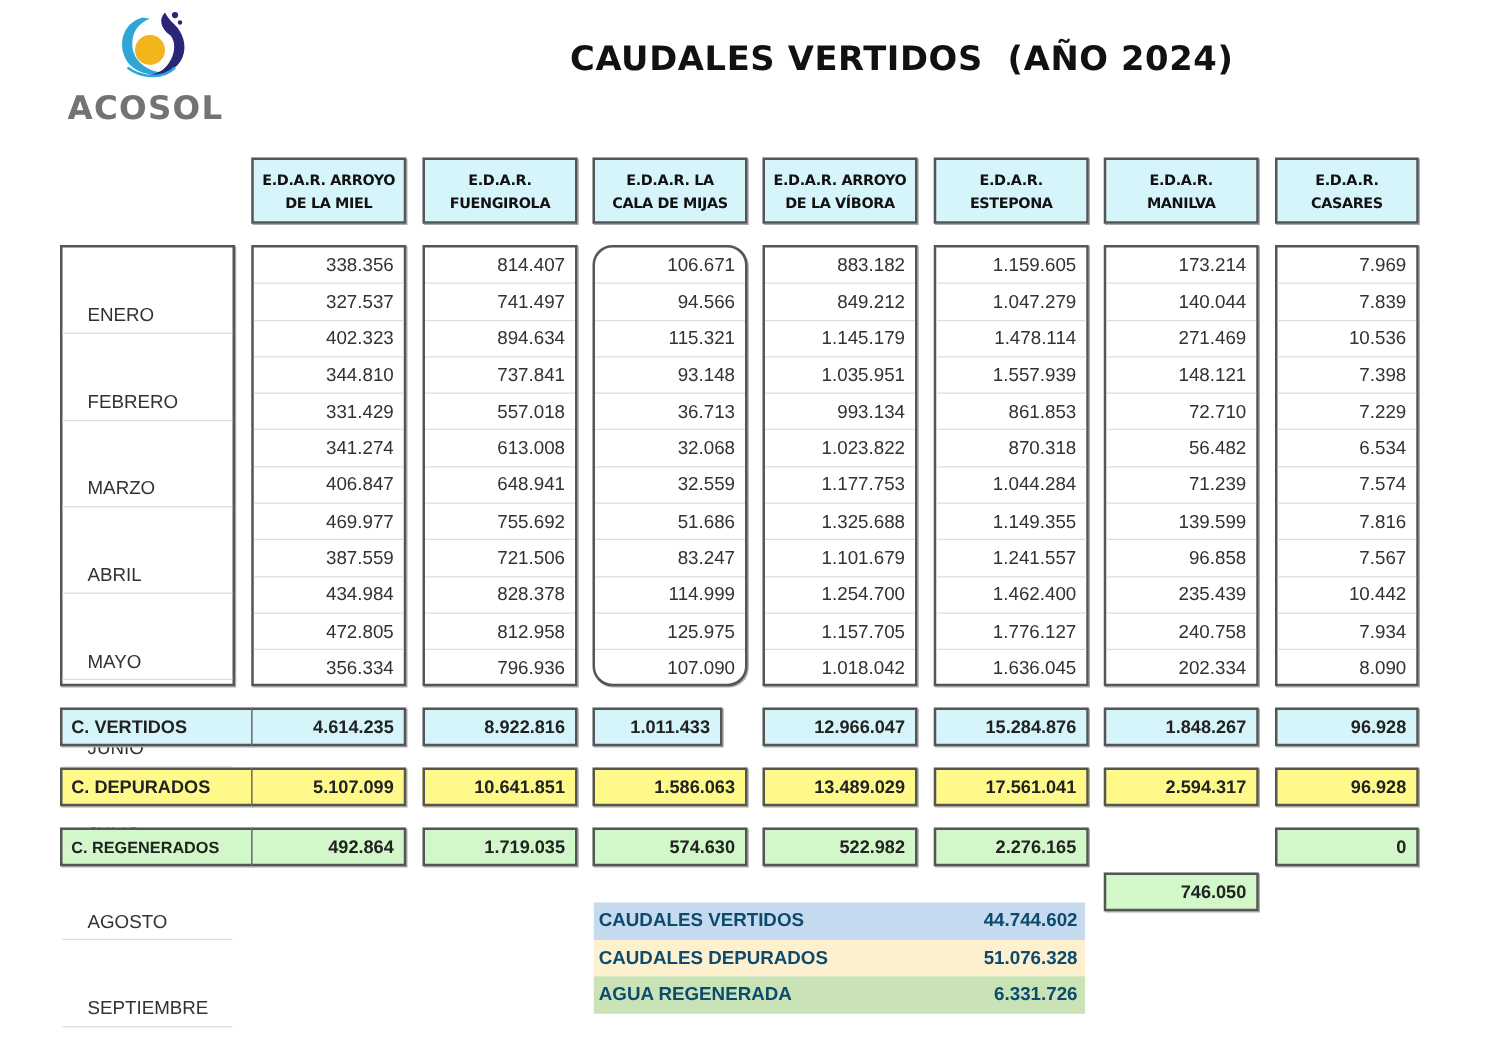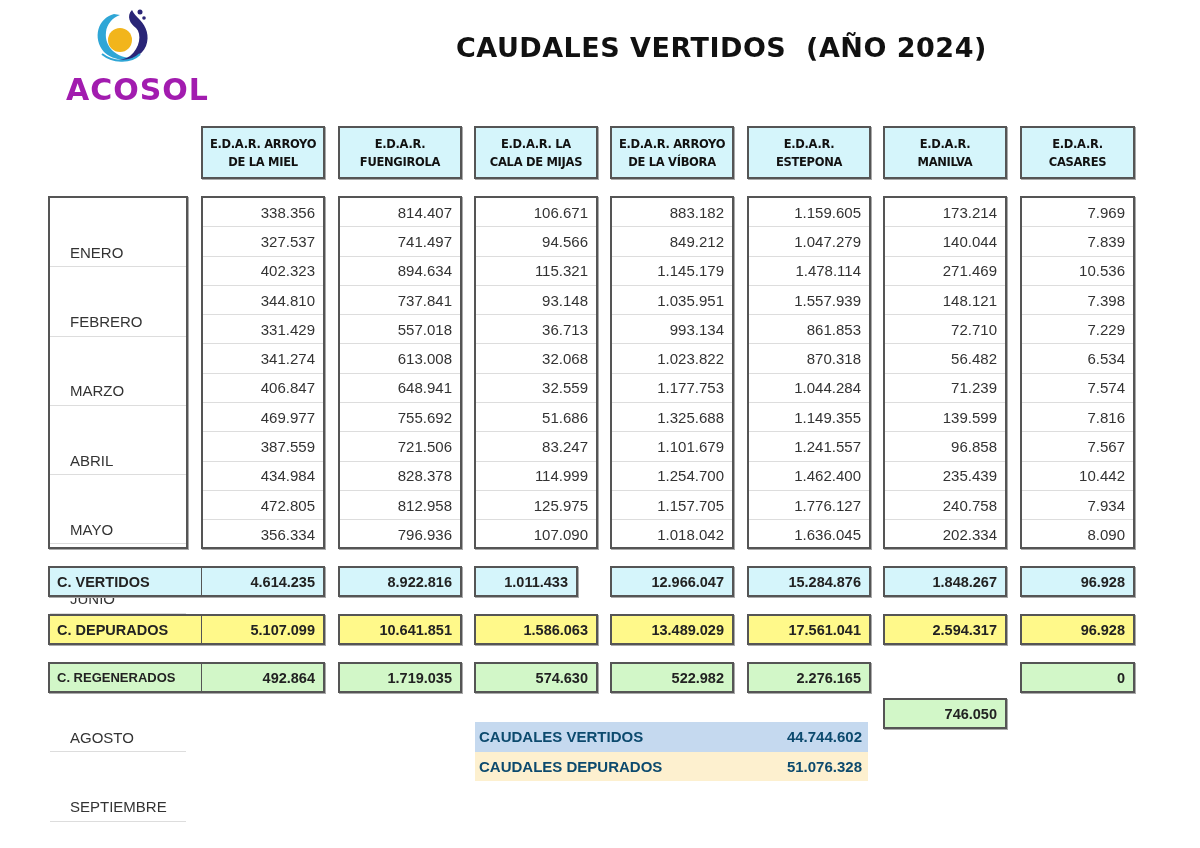--- a/index.html
+++ b/index.html
@@ -1,21 +1,21 @@
 <!DOCTYPE html>
 <html><head>
 <meta charset="utf-8">
 <style>
   * { box-sizing: border-box; margin: 0; padding: 0; }
   html, body { width: 1200px; height: 848px; background: #ffffff; overflow: hidden; }
   body { position: relative; font-family: "Liberation Sans", sans-serif; color: #222; }
 
   .logo { position: absolute; left: 52px; top: 6px; width: 140px; height: 92px; }
   .logo svg { position: absolute; left: 38px; top: 0; }
-  .logo-text { position: absolute; left: 2px; top: 66px; font-family: "DejaVu Sans", sans-serif; font-weight: bold; font-size: 30px; letter-spacing: 1px; color: #a21caf; margin-left: 12px; }
+  .logo-text { position: absolute; left: 2px; top: 66px; font-family: "DejaVu Sans", sans-serif; font-weight: bold; font-size: 26px; letter-spacing: 1px; color: #737373; }
 
   .title { position: absolute; left: 456px; top: 32px; font-family: "DejaVu Sans", sans-serif; font-weight: bold; font-size: 27px; color: #111; letter-spacing: 0.5px; white-space: pre; }
 
   .hdr { position: absolute; top: 126px; height: 53px; background: #d5f5fb; border: 2px solid #555; display: flex; align-items: center; justify-content: center; text-align: center; font-family: "DejaVu Sans", sans-serif; font-weight: bold; font-size: 11.5px; line-height: 18px; color: #111; letter-spacing: -0.3px; padding: 0 2px; box-shadow: 1px 1px 0 #aaa; }
 
   .col { position: absolute; top: 196px; height: 353px; border: 2px solid #555; background: #fff; box-shadow: 1px 1px 0 #aaa; }
   .cell { height: 29.3px; border-bottom: 1px solid #ddd; font-size: 15px; color: #333; display: flex; align-items: center; padding: 0 8px; }
   .cell:last-child { border-bottom: none; }
   .col.num .cell { justify-content: flex-end; }
   .col.mon .cell { justify-content: flex-start; padding-left: 20px; margin-top: 40px; }
@@ -110,21 +110,21 @@
       <div class="cell">737.841</div>
       <div class="cell">557.018</div>
       <div class="cell">613.008</div>
       <div class="cell">648.941</div>
       <div class="cell">755.692</div>
       <div class="cell">721.506</div>
       <div class="cell">828.378</div>
       <div class="cell">812.958</div>
       <div class="cell">796.936</div>
     </div>
-    <div class="col num" style="left: 474px; width: 124px;">
+    <div class="col num" style="left: 474px; width: 124px; border-radius: 16px;">
       <div class="cell">106.671</div>
       <div class="cell">94.566</div>
       <div class="cell">115.321</div>
       <div class="cell">93.148</div>
       <div class="cell">36.713</div>
       <div class="cell">32.068</div>
       <div class="cell">32.559</div>
       <div class="cell">51.686</div>
       <div class="cell">83.247</div>
       <div class="cell">114.999</div>
@@ -218,13 +218,17 @@
 
 <div class="summary">
   <div class="srow s1">
     <span>CAUDALES VERTIDOS</span>
     <span>44.744.602</span>
   </div>
   <div class="srow s2">
     <span>CAUDALES DEPURADOS</span>
     <span>51.076.328</span>
   </div>
+  <div class="srow s3">
+    <span>AGUA REGENERADA</span>
+    <span>6.331.726</span>
+  </div>
 </div>
 
 </body></html>

